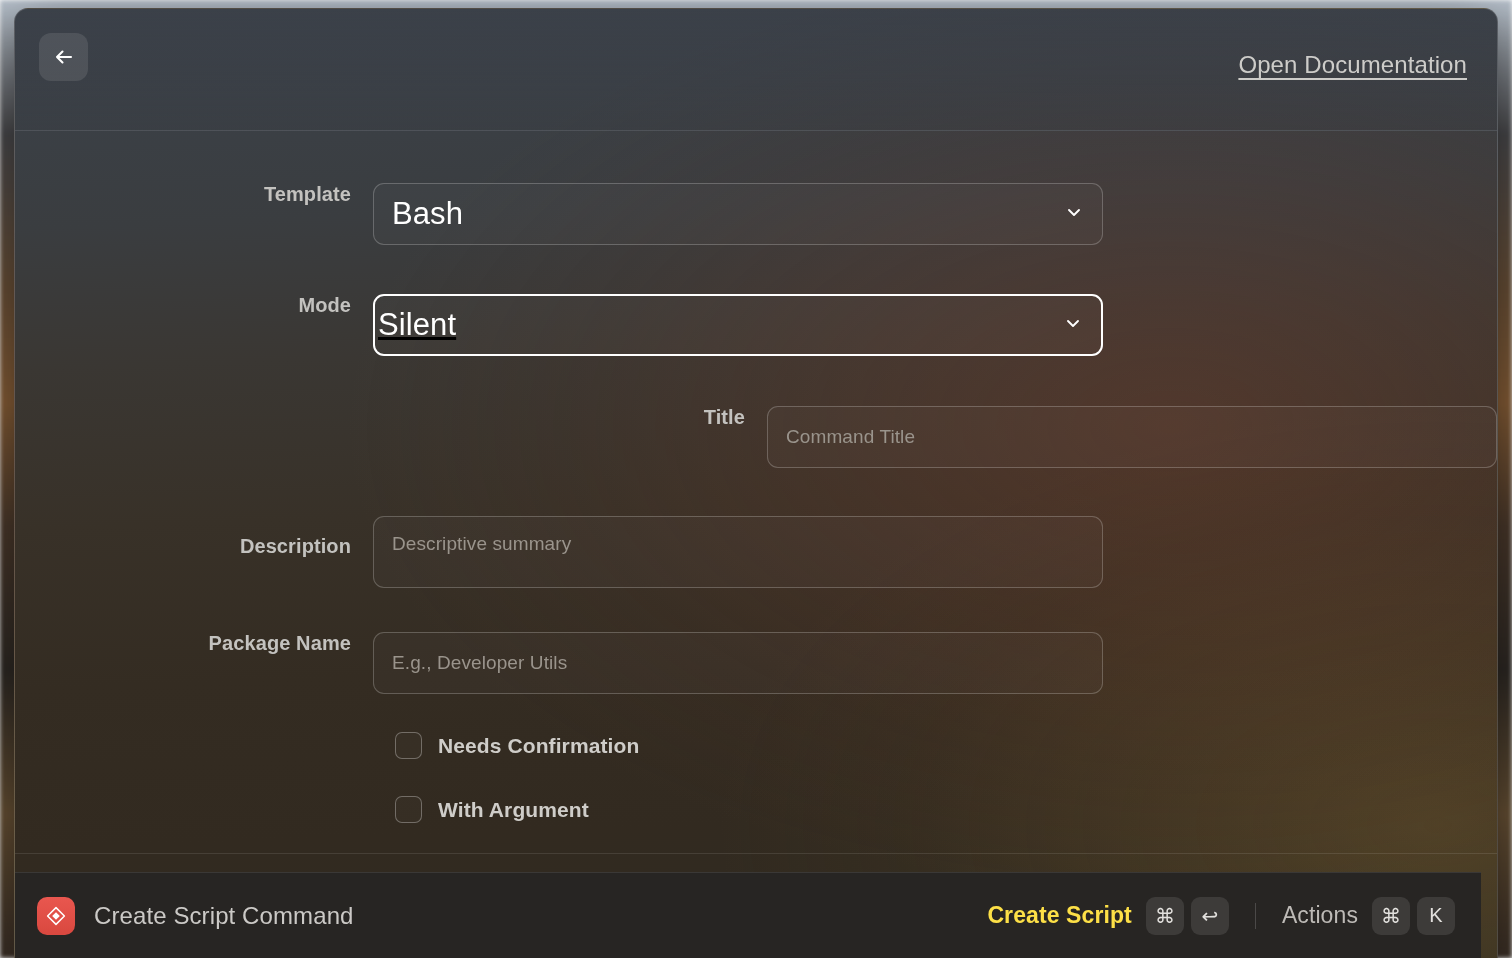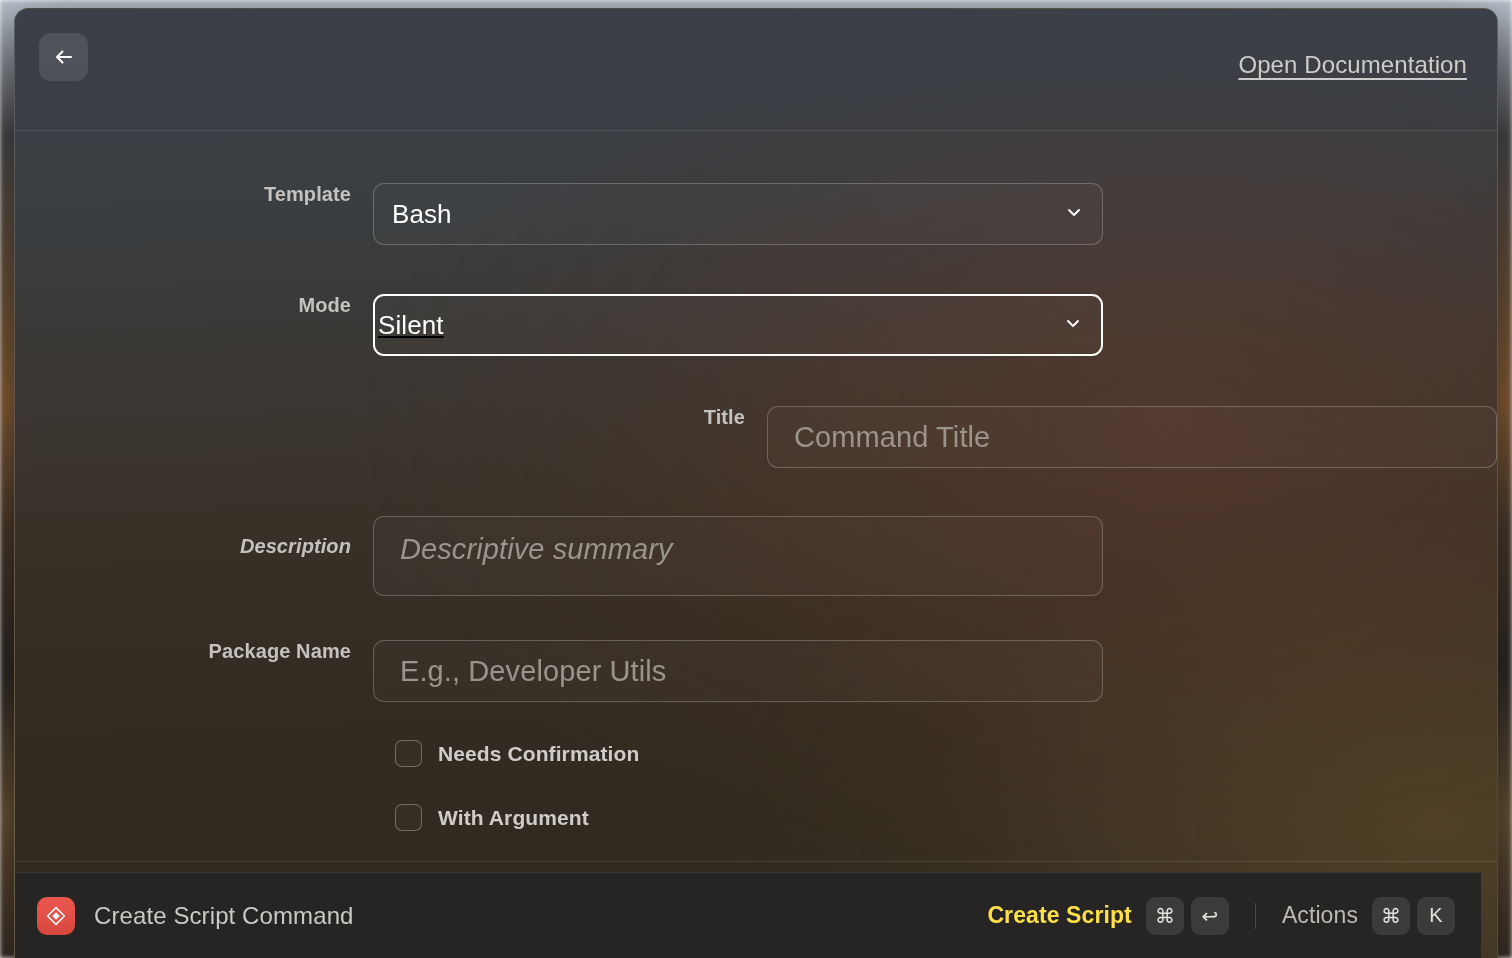--- a/index.html
+++ b/index.html
@@ -122,38 +122,37 @@
     border-radius: 11px;
     border: 1px solid rgba(255,255,255,0.22);
     background: rgba(255,255,255,0.025);
     display: flex;
     align-items: center;
     padding: 0 18px;
     cursor: text;
   }
   .field.h-select { height: 62px; cursor: pointer; }
   .field.h-input  { height: 62px; }
-  .field.h-area   { height: 80px; align-items: flex-start; padding-top: 16px; }
+  .field.h-area   { height: 72px; align-items: flex-start; padding-top: 16px; }
 
   .field.focused {
     border: 2px solid #ffffff;
     padding: 0 3px;
     text-decoration: underline;
   }
 
   .value {
-    font-size: 26px;
+    font-size: 31px;
     color: #ffffff;
     letter-spacing: 0.1px;
   }
   .placeholder {
-    font-size: 29px;
+    font-size: 19px;
     color: #9a948c;
     letter-spacing: 0.1px;
-    margin-left: 8px;
   }
 
   .chevron {
     position: absolute;
     right: 18px;
     top: 50%;
     transform: translateY(-50%);
     display: block;
   }
 
@@ -313,21 +312,21 @@
 
     <div class="row" style="margin-top:50px;justify-content:flex-end;">
       <div class="label">Title</div>
       <div class="field-wrap">
         <div class="field h-input">
           <span class="placeholder">Command Title</span>
         </div>
       </div>
     </div>
 
-    <div class="row" style="margin-top:48px;font-style:italic;">
+    <div class="row" style="margin-top:48px;">
       <div class="label" style="padding-top:19px;">Description</div>
       <div class="field-wrap">
         <div class="field h-area">
           <span class="placeholder">Descriptive summary</span>
         </div>
       </div>
     </div>
 
     <div class="row" style="margin-top:44px;">
       <div class="label">Package Name</div>

